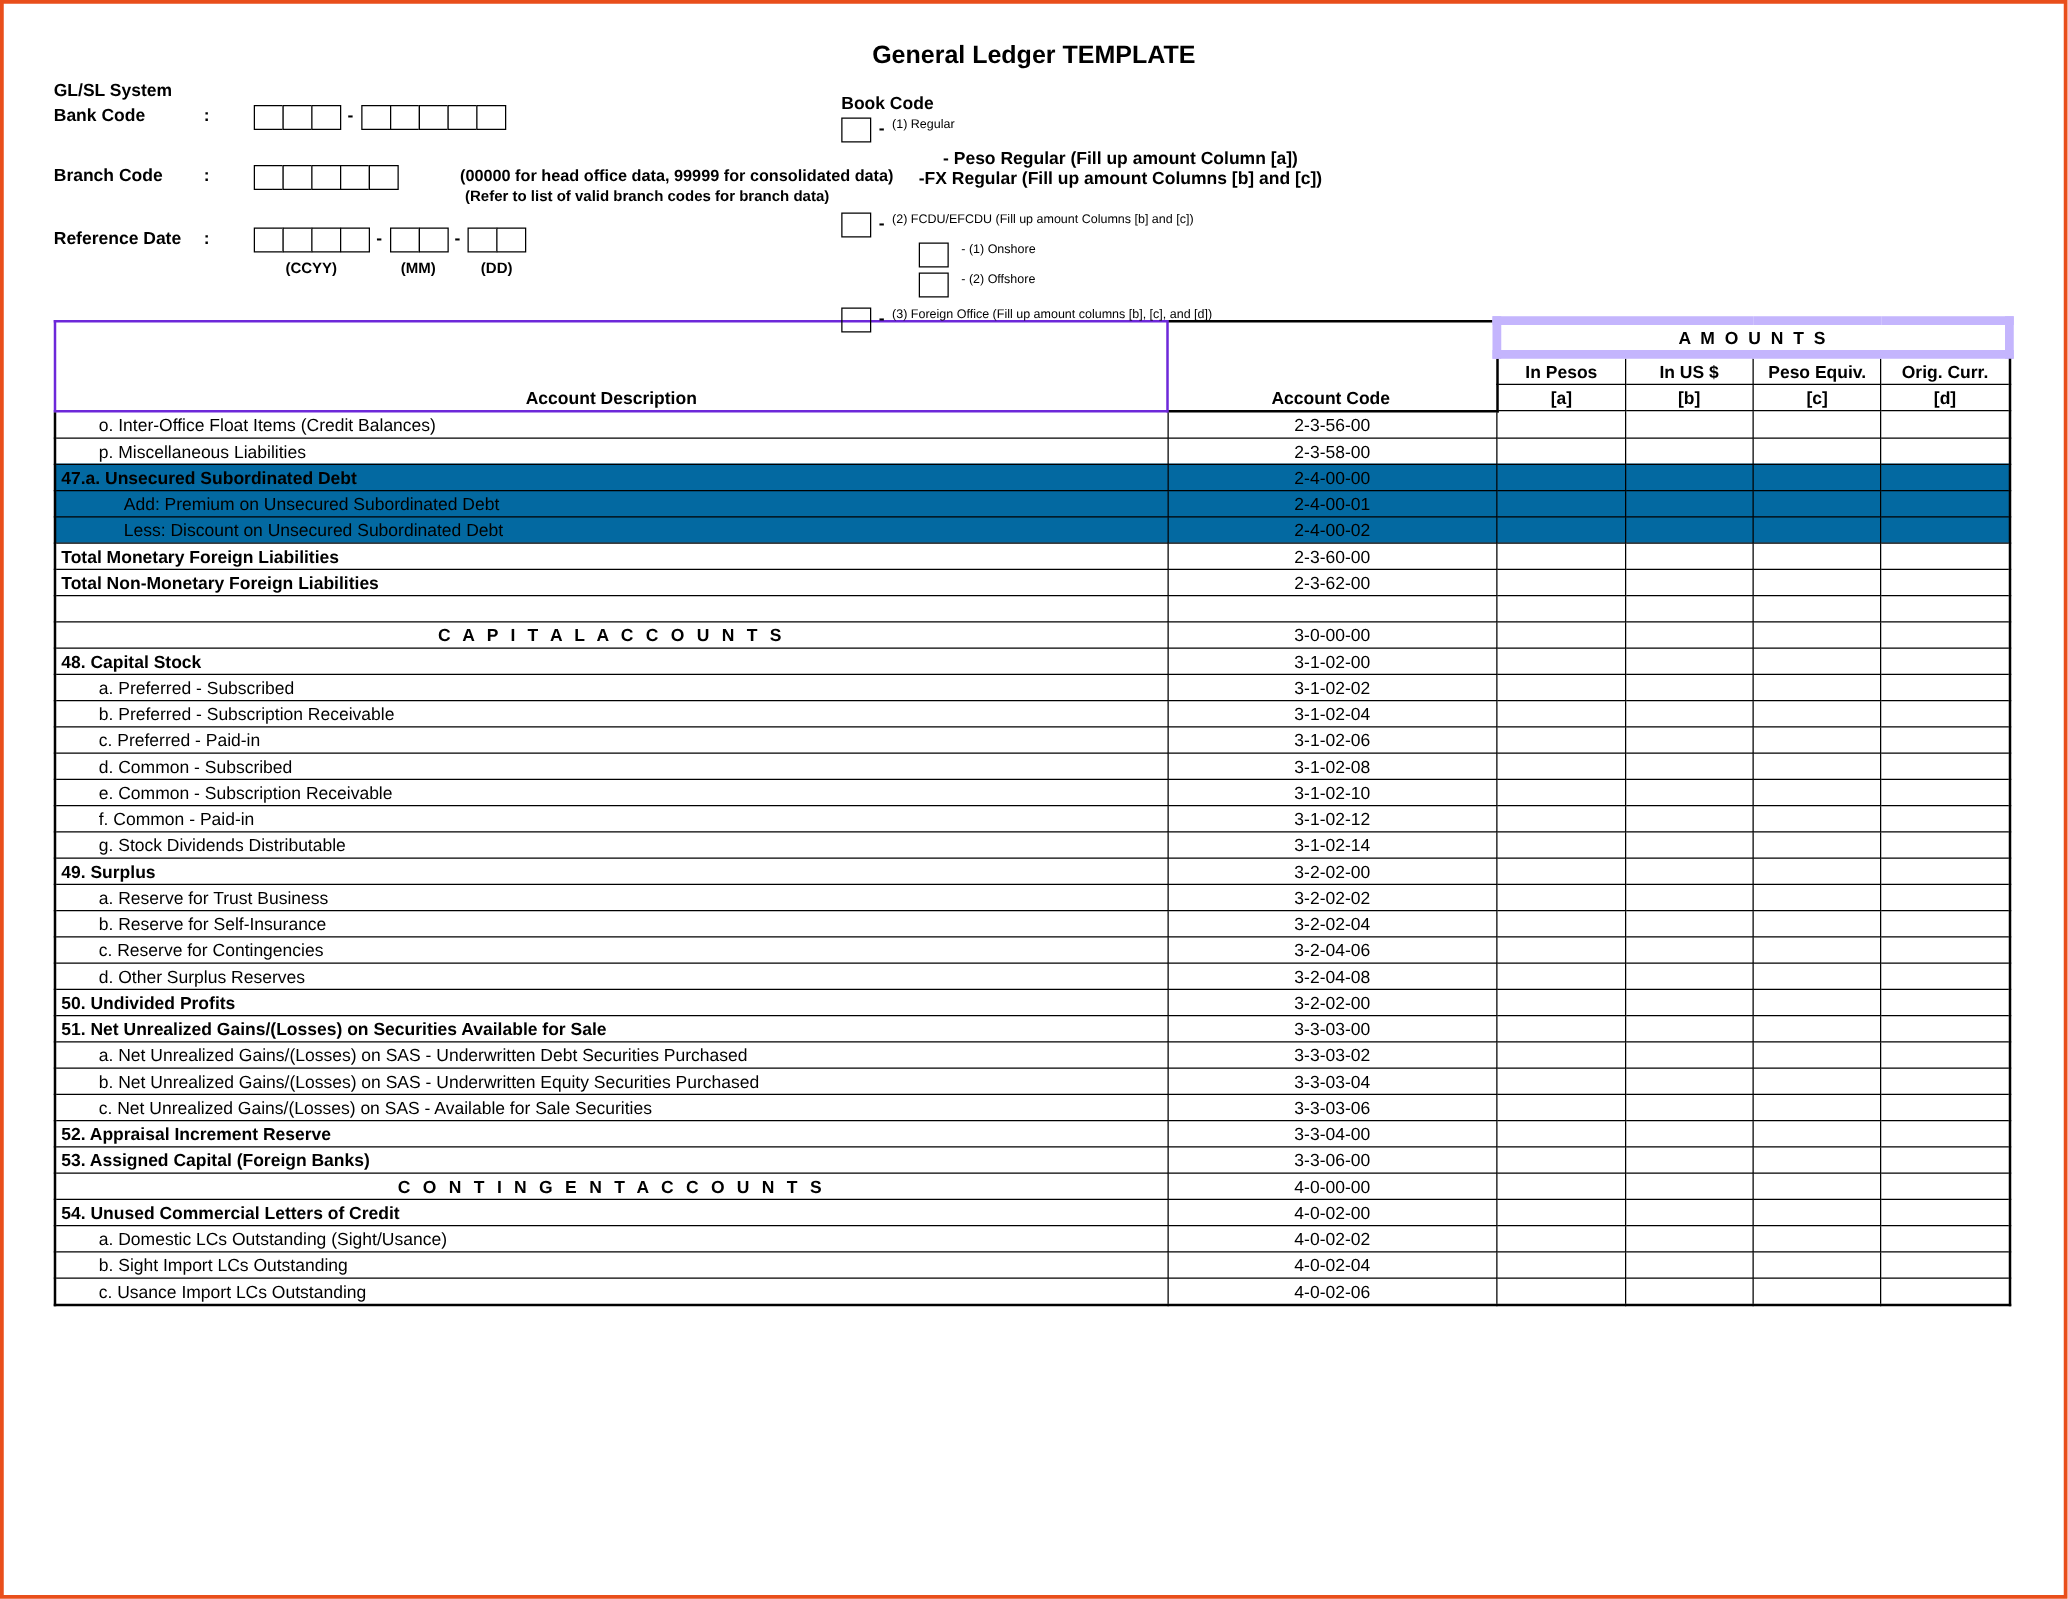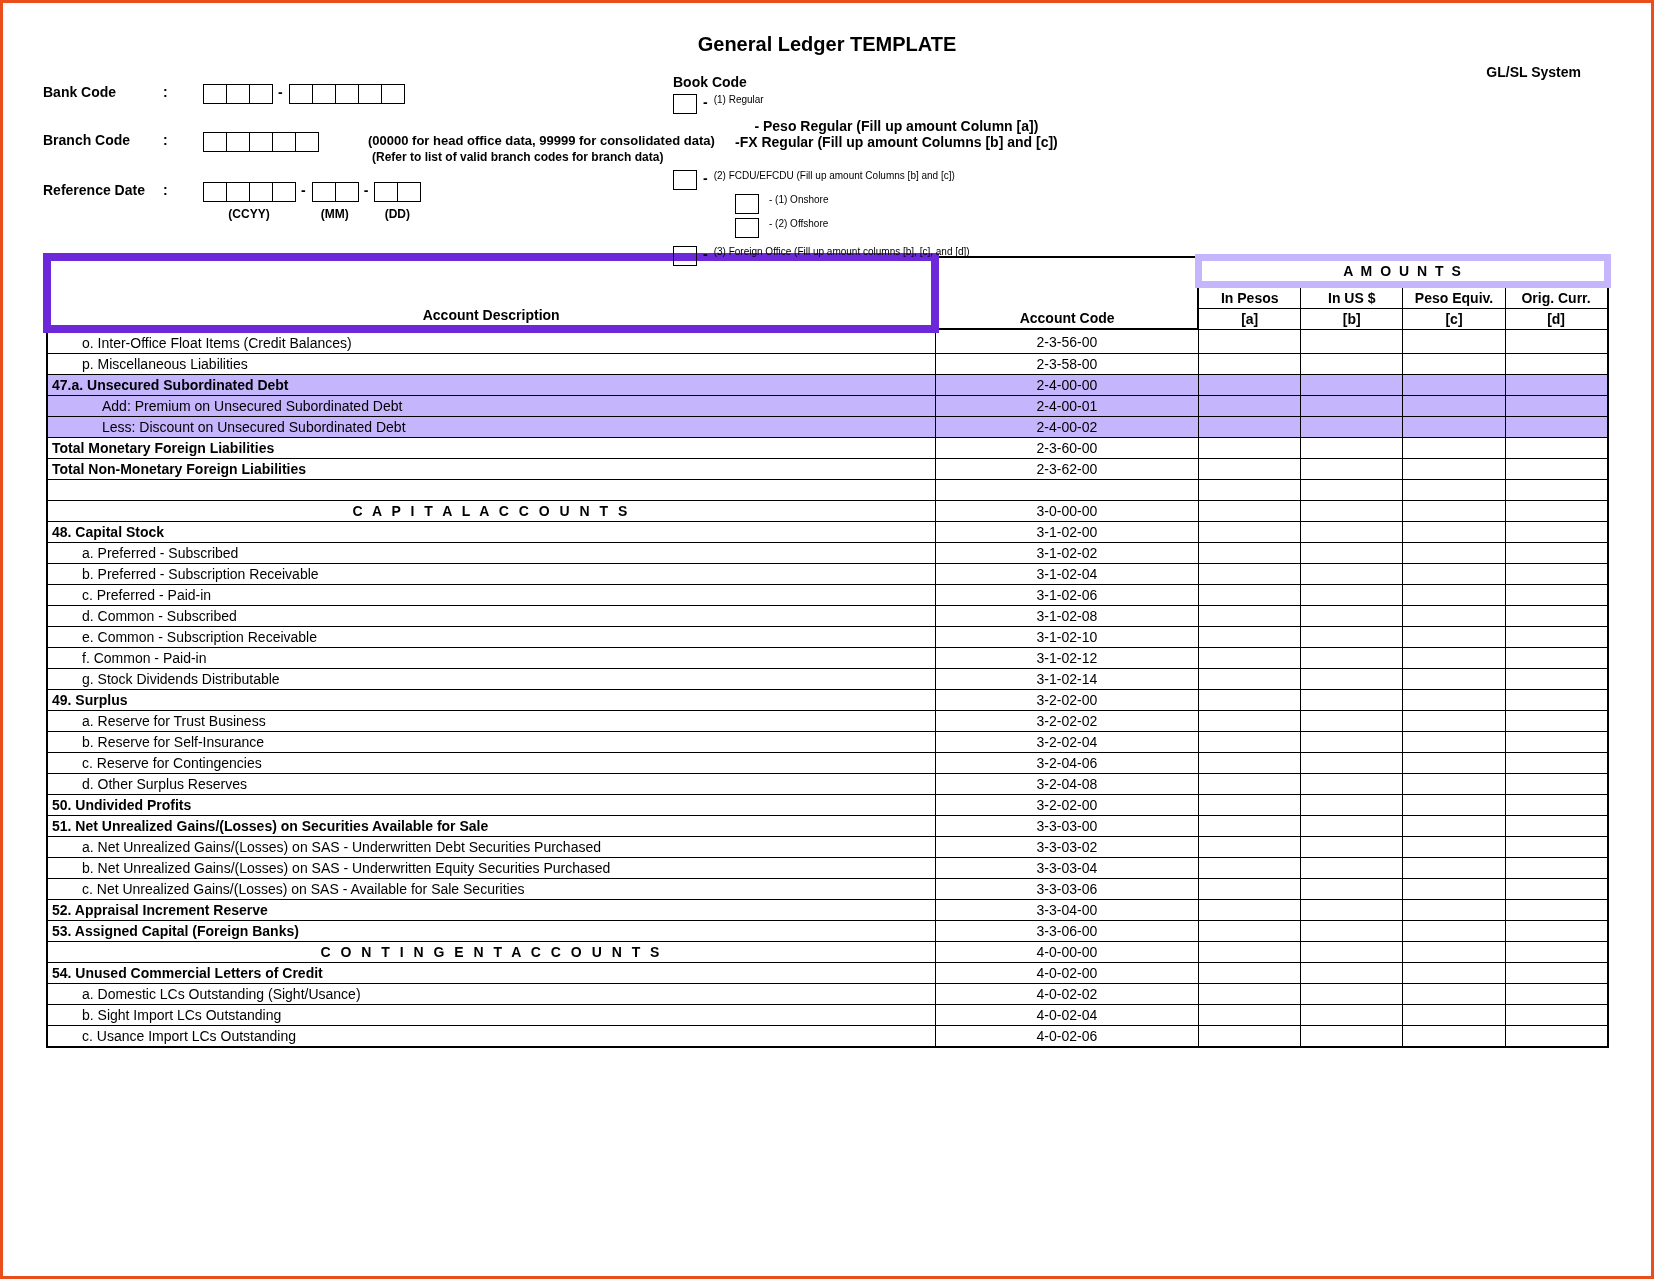--- a/index.html
+++ b/index.html
@@ -13,21 +13,21 @@
     padding: 30px 40px 50px 40px;
     color: #000;
   }
   .title {
     text-align: center;
     font-size: 20px;
     font-weight: bold;
     margin-bottom: 8px;
   }
   .sys {
-    text-align: right;
+    text-align: left;
     font-size: 14px;
     font-weight: bold;
     margin-bottom: 4px;
     padding-right: 30px;
   }
   .header-zone {
     position: relative;
     font-size: 14px;
     height: 165px;
   }
@@ -76,21 +76,21 @@
     padding: 1px 4px 1px 4px;
     line-height: 18px;
     vertical-align: middle;
   }
   table.ledger th { font-weight: bold; text-align:center; background:#fff;}
   col.desc { width: 608px; }
   col.code { width: 180px; }
   col.amt  { width: 70px; }
   td.code { text-align: center; }
   td.desc { text-align: left; }
-  .hl { background: #c4b5fd; }
+  .hl { background: #0369a1; }
 </style>
 </head>
 <body>
 
 <div class="title">General Ledger TEMPLATE</div>
 <div class="sys">GL/SL System</div>
 
 <div class="header-zone">
 
   <div class="hrow">
@@ -195,21 +195,21 @@
   <colgroup>
     <col class="desc">
       <col class="code">
       <col class="amt">
       <col class="amt">
       <col class="amt">
       <col class="amt">
   </colgroup>
   <thead>
     <tr>
-      <th rowspan="3" style="vertical-align:bottom;border:8px solid #6d28d9">Account Description</th>
+      <th rowspan="3" style="vertical-align:bottom;border:2px solid #6d28d9">Account Description</th>
       <th rowspan="3" style="vertical-align:bottom;border:2px solid #000">Account Code</th>
       <th colspan="4" style="border:7px solid #c4b5fd;letter-spacing:2px">A M O U N T S</th>
     </tr>
     <tr>
       <th>In Pesos</th>
       <th>In US $</th>
       <th>Peso Equiv.</th>
       <th>Orig. Curr.</th>
     </tr>
     <tr>

